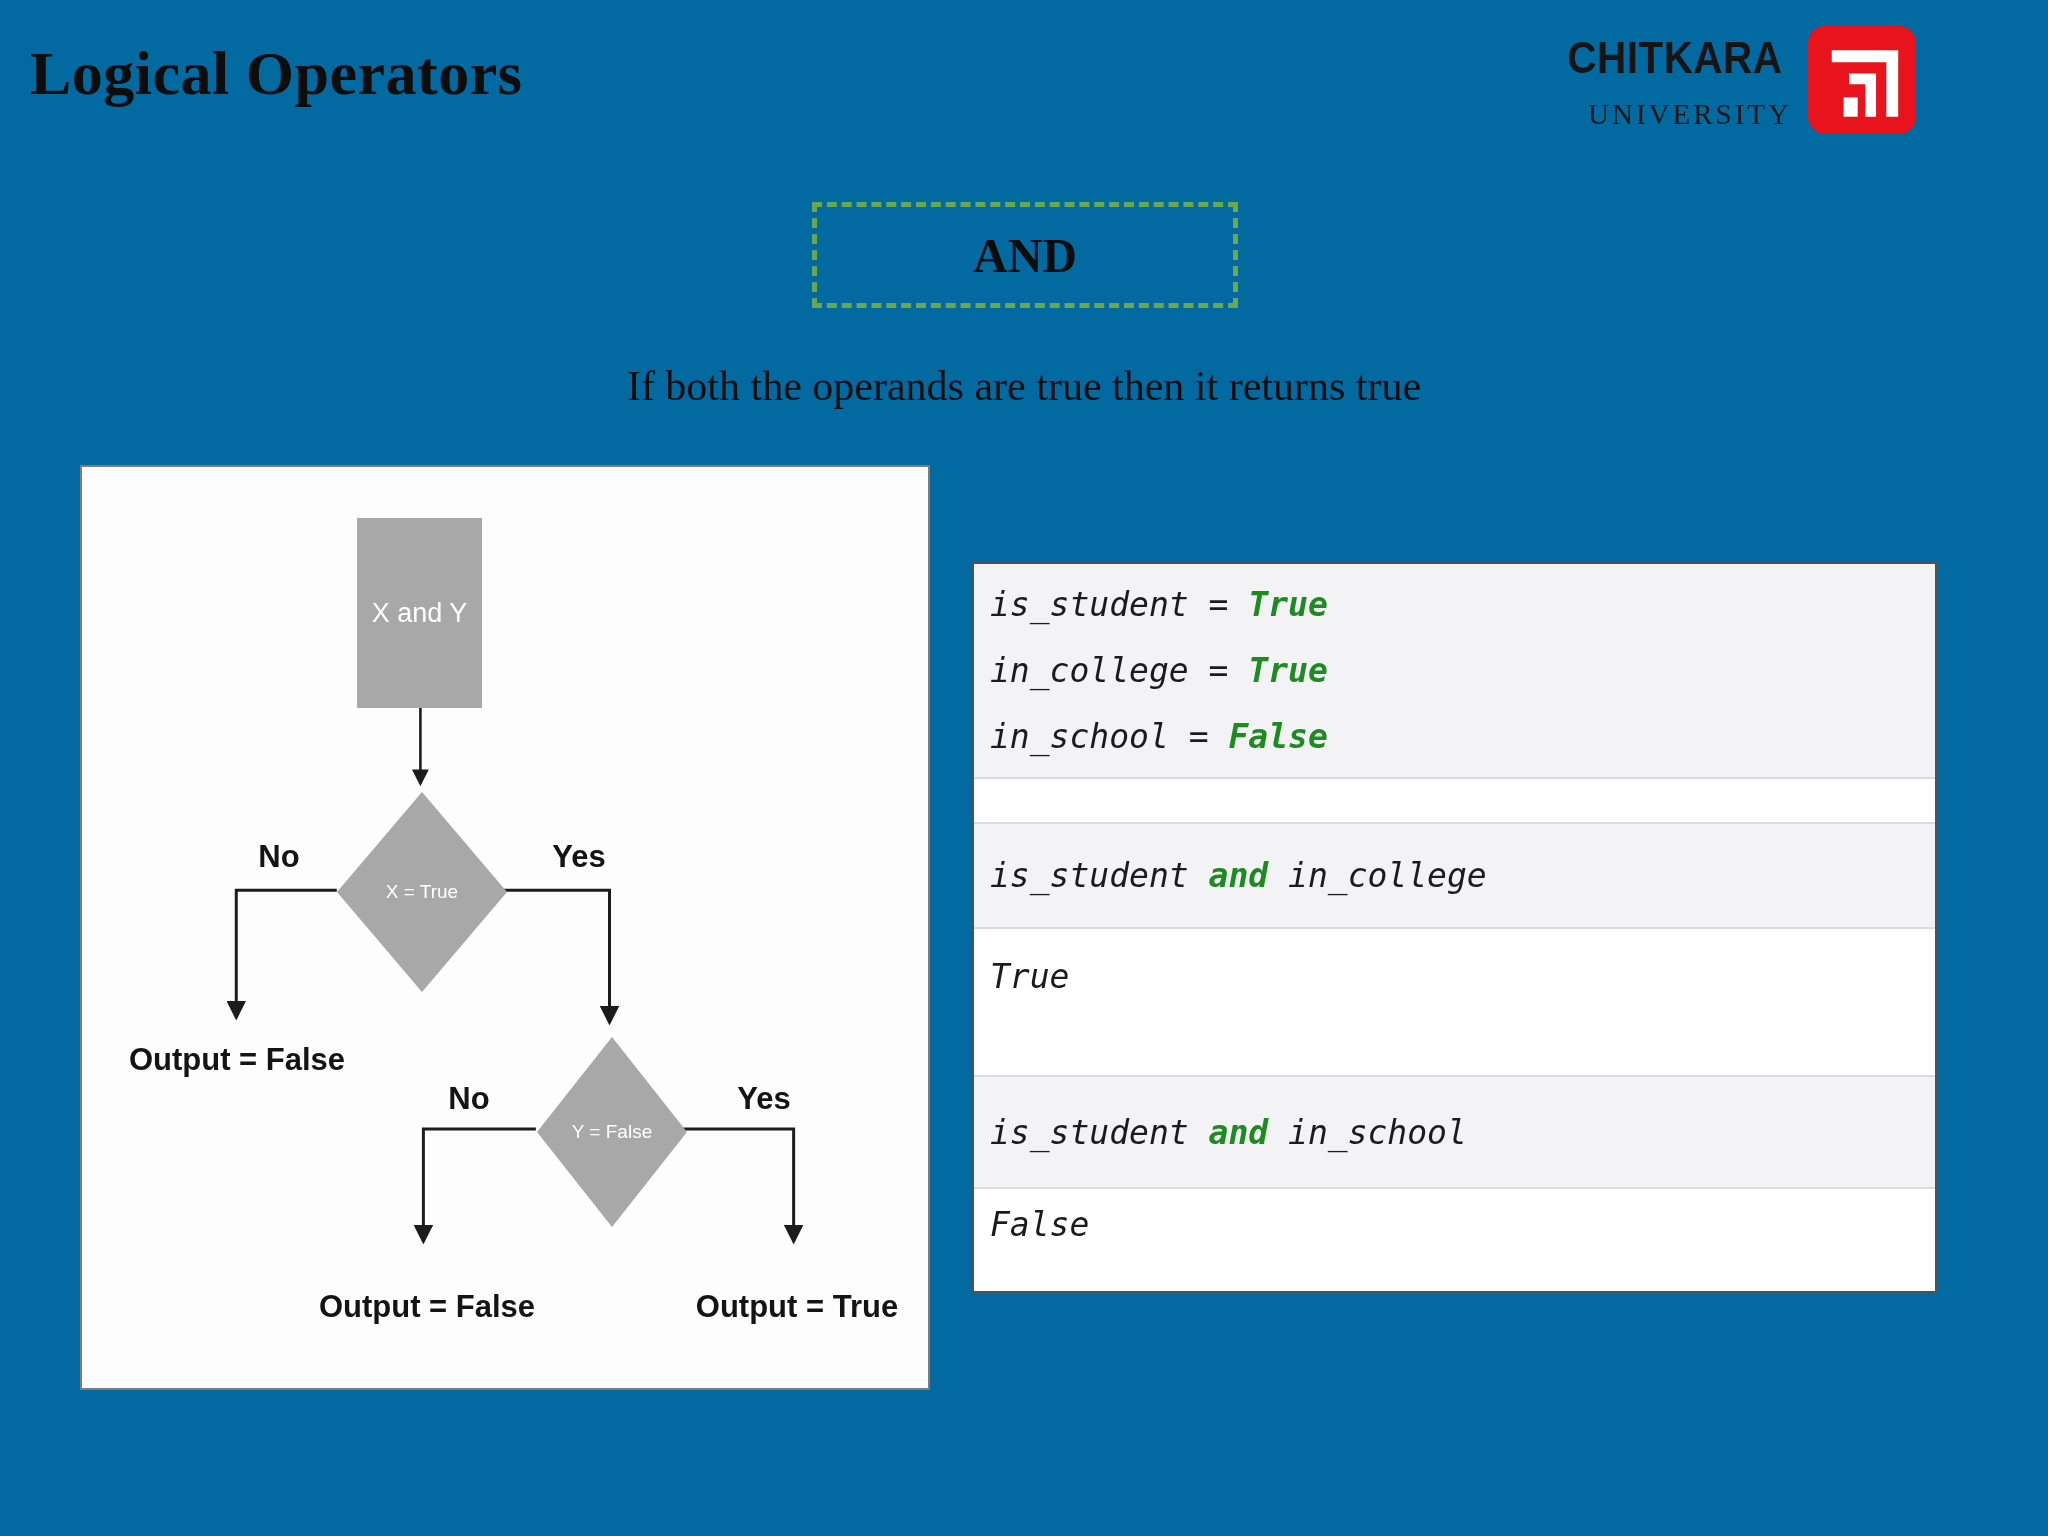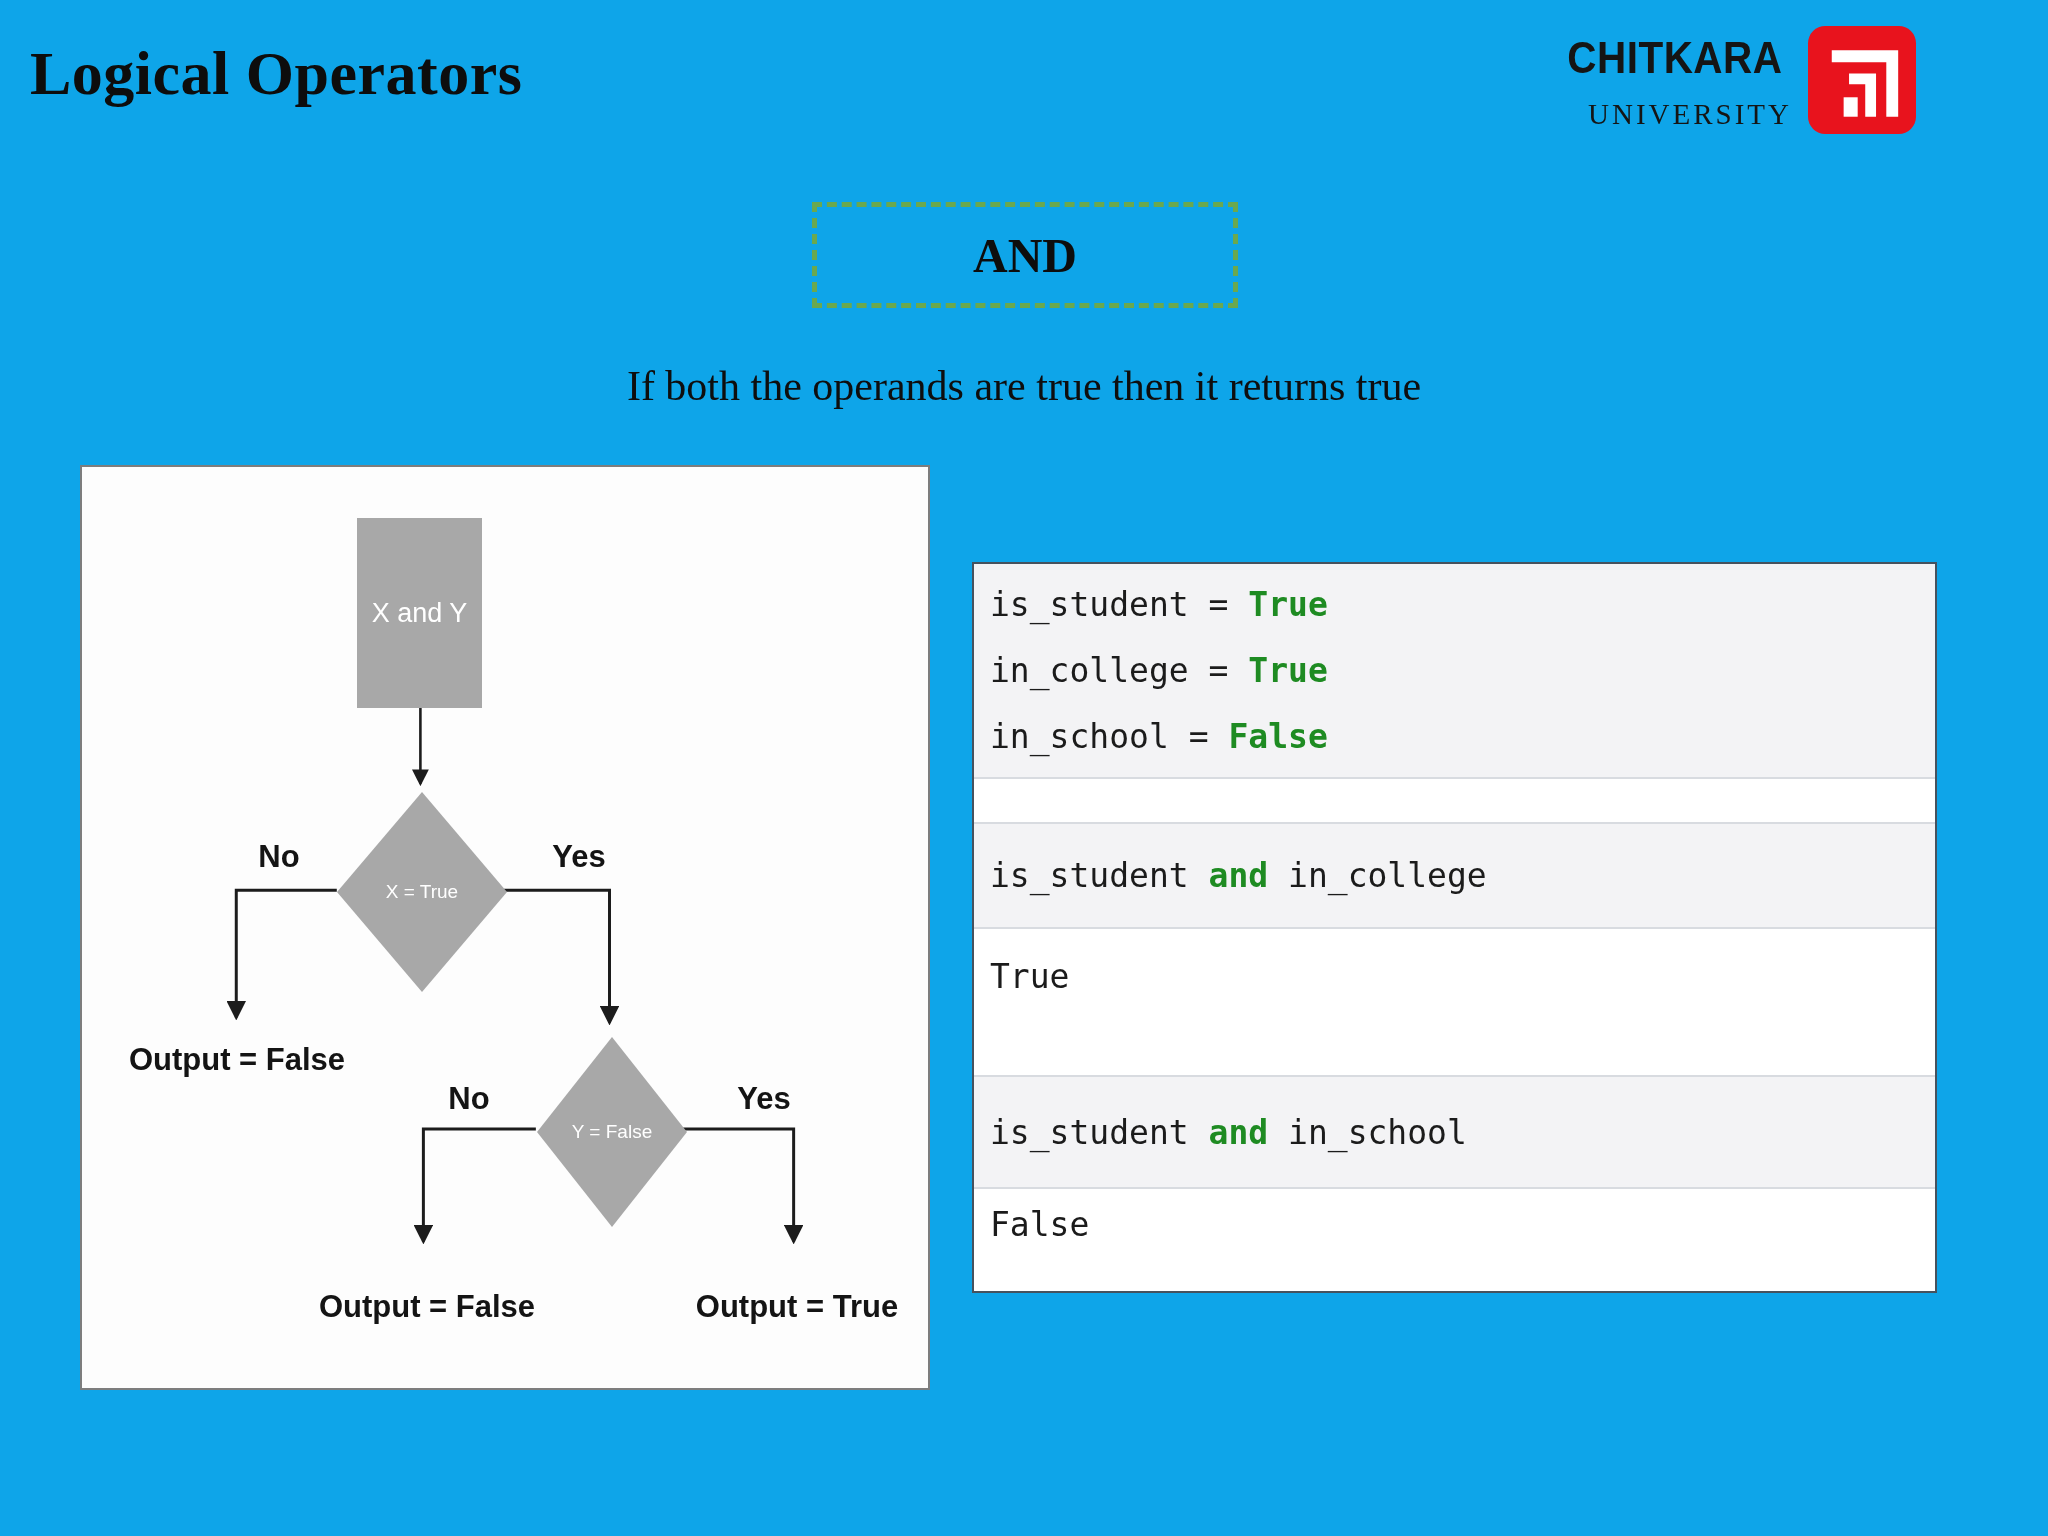--- a/index.html
+++ b/index.html
@@ -1,16 +1,16 @@
 <!DOCTYPE html>
 <html><head>
 <meta charset="utf-8">
 <style>
   html,body{margin:0;padding:0;background:#fff;}
-  .slide{position:relative;width:2048px;height:1536px;background:#0ea5e9;overflow:hidden;
+  .slide{position:relative;width:2048px;height:1536px;background:#0369a1;overflow:hidden;
          font-family:"Liberation Sans",sans-serif;color:#111;}
 
   
   .title{position:absolute;left:30px;top:38px;font-family:"Liberation Serif",serif;
          font-weight:bold;font-size:62px;letter-spacing:0.5px;color:#0d0d0d;}
   .logo{position:absolute;right:130px;top:26px;display:flex;align-items:center;gap:14px;}
   .logo-text{display:flex;flex-direction:column;align-items:flex-end;line-height:1;}
   .logo-name{font-family:"Liberation Sans",sans-serif;font-weight:bold;font-size:44px;
              letter-spacing:0.5px;transform:scaleX(0.92);color:#151515;}
   .logo-sub{font-family:"Liberation Serif",serif;font-size:29px;letter-spacing:3px;
@@ -36,21 +36,21 @@
   .diamond{clip-path:polygon(50% 0,100% 50%,50% 100%,0 50%);font-size:19px;}
   .d1{left:255px;top:325px;width:170px;height:200px;}
   .d2{left:455px;top:570px;width:150px;height:190px;}
   .flabel{position:absolute;font-weight:bold;font-size:31px;color:#141414;
           text-align:center;transform:translateX(-50%);white-space:nowrap;}
 
   
   .code{position:absolute;left:972px;top:562px;width:965px;height:731px;
         border:2px solid #46525e;box-sizing:border-box;background:#fff;
         font-family:"DejaVu Sans Mono",monospace;font-size:33px;color:#1b1b1b;
-        display:flex;flex-direction:column;}
+        display:flex;flex-direction:column;font-style:italic;}
   .crow{box-sizing:border-box;padding-left:16px;flex:0 0 auto;}
   .crow.gray{background:#f3f3f5;}
   .crow.sep{border-top:2px solid #d8dbe0;}
   .kw{font-weight:bold;}
   .r-assign{height:213px;padding-top:8px;line-height:66px;}
   .r-gap{height:45px;}
   .r-expr1{height:105px;display:flex;align-items:center;}
   .r-res1{height:148px;padding-top:28px;}
   .r-expr2{height:112px;display:flex;align-items:center;}
   .r-res2{flex:1 1 auto;padding-top:16px;}

